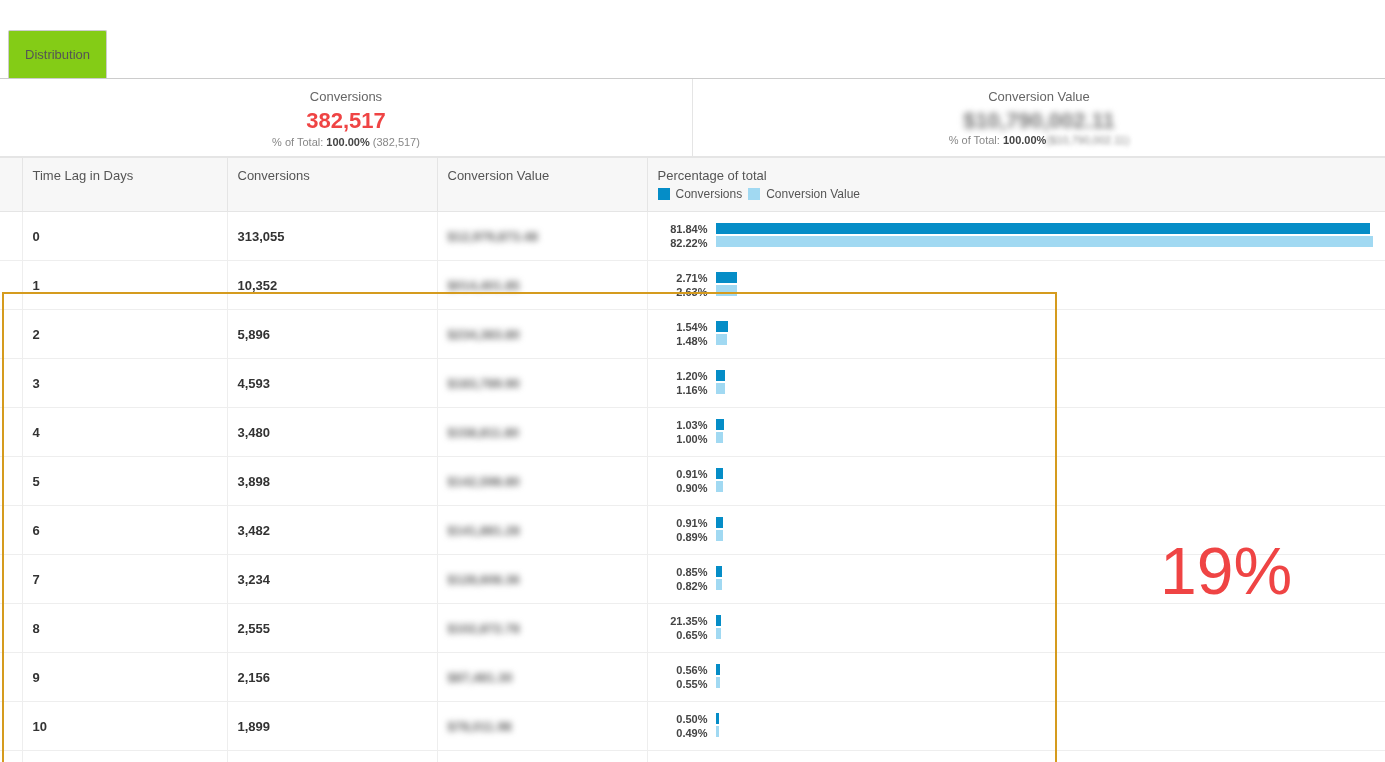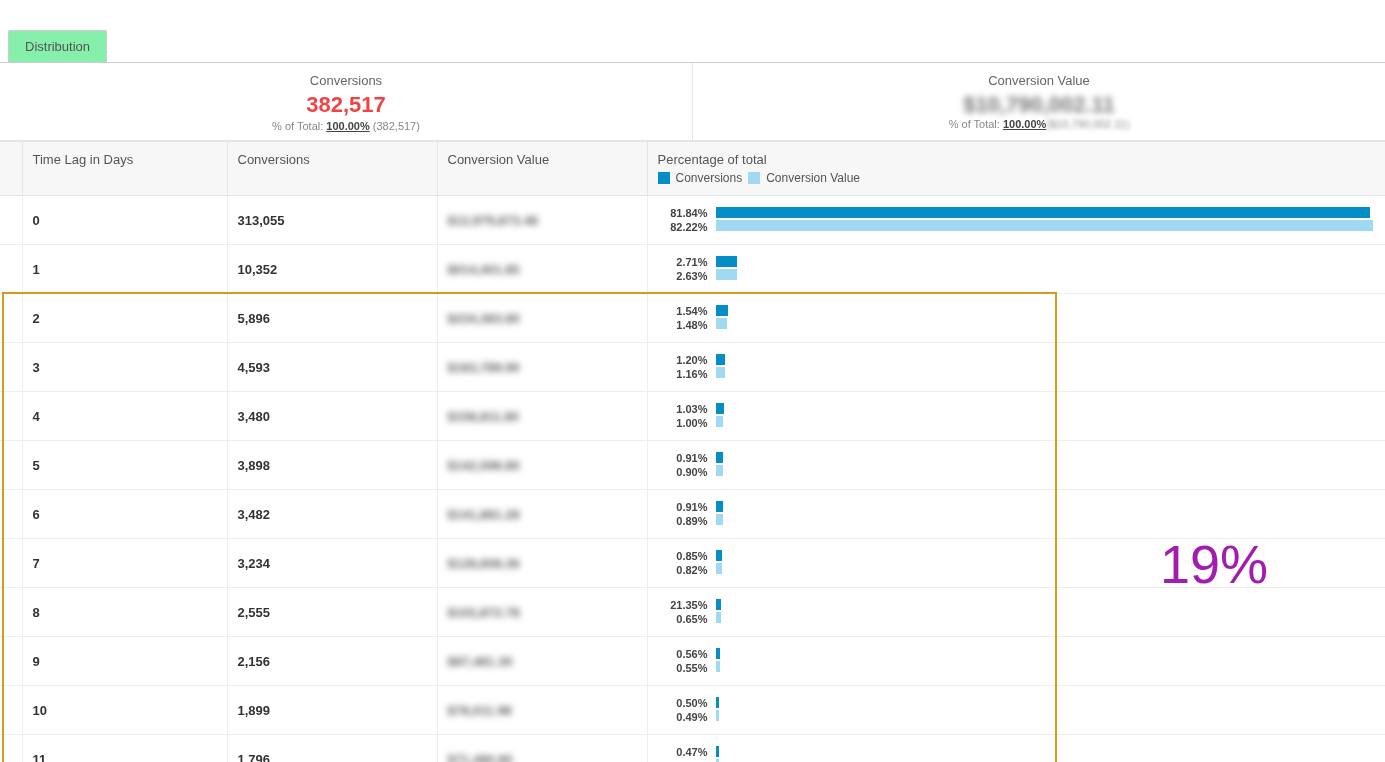--- a/index.html
+++ b/index.html
@@ -10,44 +10,44 @@
     font-size: 13px;
     color: #333;
     background: #fff;
     width: 1385px;
   }
   .tabs {
     margin: 30px 0 0 8px;
   }
   .tab {
     display: inline-block;
-    padding: 8px 16px;
+    padding: 16px 16px;
     border: 1px solid #ccc;
     border-bottom: none;
-    background: #86efac;
+    background: #84cc16;
     color: #555;
     font-size: 13px;
     border-radius: 2px 2px 0 0;
   }
   .summary-row {
     display: flex;
     border-top: 1px solid #ccc;
     border-bottom: 1px solid #e5e5e5;
   }
   .summary-cell {
     flex: 1;
     text-align: center;
     padding: 10px 0 8px 0;
     border-right: 1px solid #e5e5e5;
   }
   .summary-cell:last-child { border-right: none; }
   .sum-label { color: #666; font-size: 13px; margin-bottom: 4px; }
   .sum-value { font-size: 22px; font-weight: bold; color: #ef4444; margin-bottom: 2px; }
   .sum-sub { font-size: 11px; color: #888; }
-  .sum-sub .bold { font-weight: bold; color: #444; text-decoration: underline; }
+  .sum-sub .bold { font-weight: bold; color: #444; }
   .blurred-big {
     display:inline-block;
     font-size: 22px;
     font-weight: bold;
     color: #777;
     filter: blur(3px);
   }
   .blurred-small {
     display: inline-block;
     font-size: 11px;
@@ -102,22 +102,22 @@
   .bar-track { height: 11px; position: relative; margin-bottom: 2px; }
   .bar-fill-conv { height: 100%; background: #058dc7; }
   .bar-fill-val { height: 100%; background: #a1d9f2; }
   .highlight-box {
     position: absolute;
     border: 2px solid #d59b1e;
     pointer-events: none;
   }
   .annotation-19 {
     position: absolute;
-    font-size: 54px;
-    color: #a21caf;
+    font-size: 66px;
+    color: #ef4444;
     font-family: Arial, sans-serif;
   }
   .wrap { position: relative; }
   tbody tr td { background: #fff; }
 </style>
 </head>
 <body>
 
 <div class="wrap">
 

